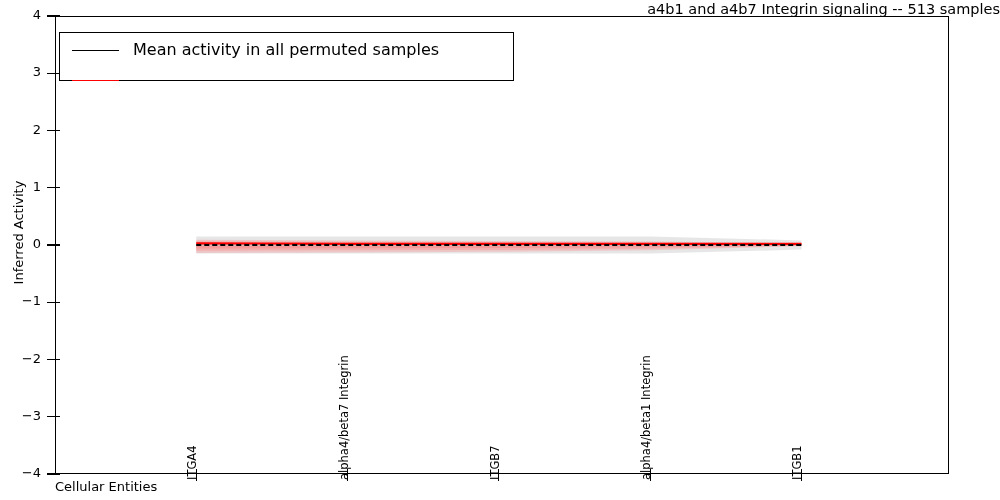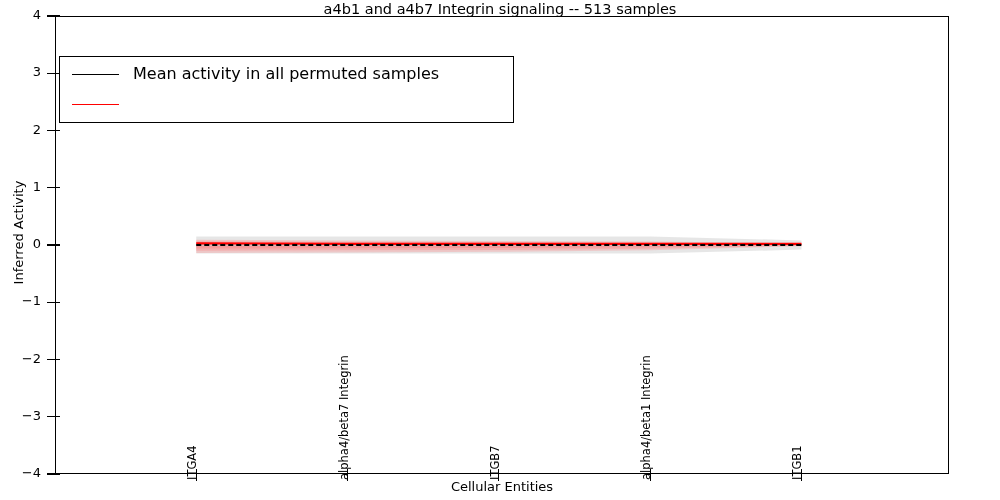--- a/index.html
+++ b/index.html
@@ -15,21 +15,21 @@
     font-family: "DejaVu Sans", sans-serif;
     overflow: hidden;
   }
 
   
   #chart-title {
     position: absolute;
     left: 0;
     top: 0;
     width: 1000px;
-    text-align: center;
+    text-align: right;
     font-size: 14.5px;
     color: #000000;
     line-height: 16px;
     padding-top: 1px;
     white-space: nowrap;
   }
 
   
   #plot-area {
     position: absolute;
@@ -86,21 +86,21 @@
     height: 1.2px;
     background: #000000;
   }
 
   
   #x-axis-label {
     position: absolute;
     left: 55px;
     top: 479px;
     width: 894px;
-    text-align: center;
+    text-align: left;
     font-size: 13px;
     color: #000000;
     white-space: nowrap;
   }
   .xtick-group {
     position: absolute;
     top: 0;
     width: 0;
     height: 0;
   }
@@ -146,25 +146,24 @@
     left: 0;
     top: 0;
   }
 
   
   #legend {
     position: absolute;
     left: 59px;
     top: 32px;
     width: 455px;
-    height: 67px;
+    height: 49px;
     background: #ffffff;
     border: 1.3px solid #000000;
     box-sizing: border-box;
-    margin-top: 24px;
   }
   .legend-row {
     position: absolute;
     left: 0;
     height: 30px;
     width: 100%;
   }
   .legend-swatch {
     position: absolute;
     left: 12px;

